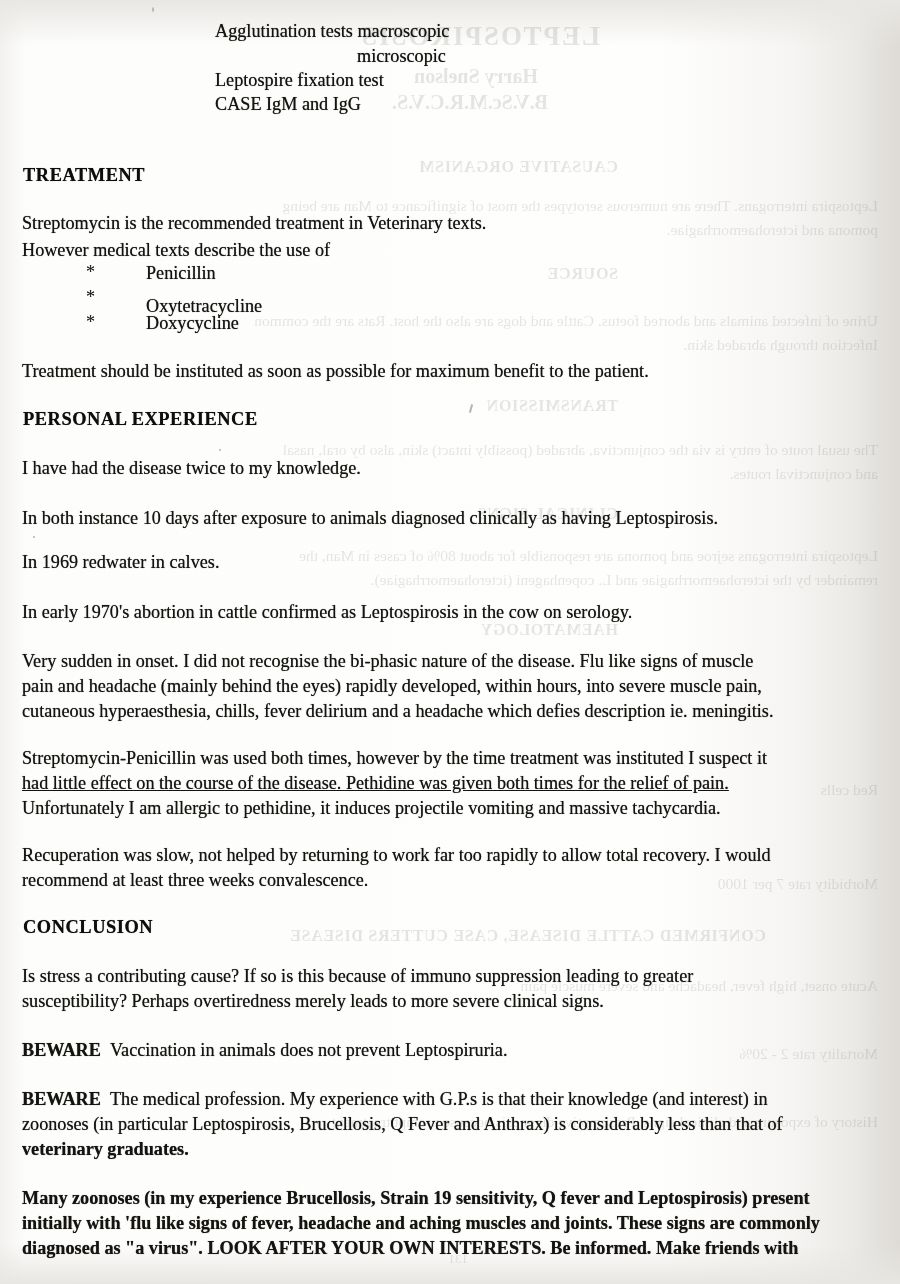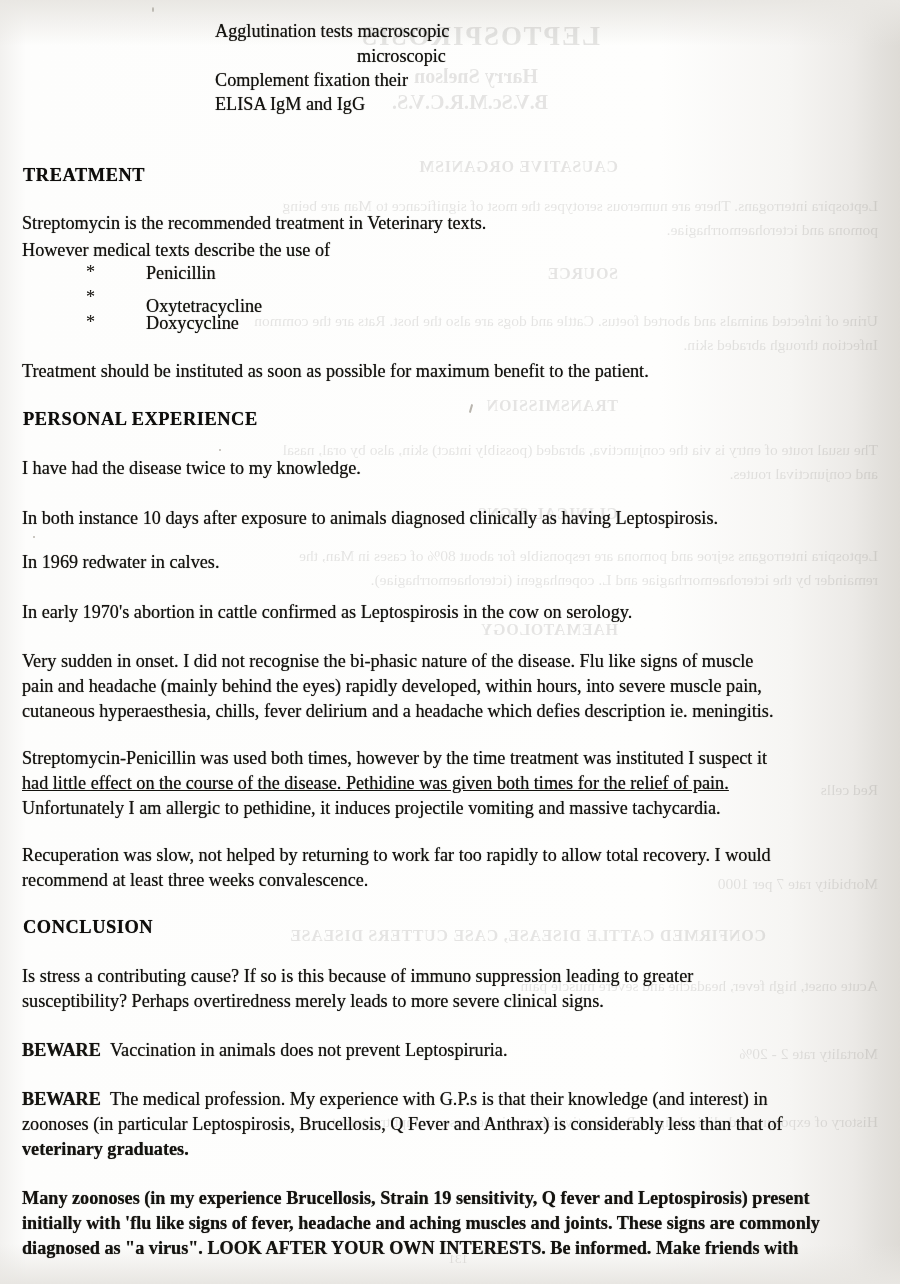--- a/index.html
+++ b/index.html
@@ -148,22 +148,22 @@
     <div class="bleed-line bl-body" style="left:22px; top:1046px;">Mortality rate 2 - 20%</div>
     <div class="bleed-line bl-body" style="left:22px; top:1114px;">History of exposure and clinical signs.  Presumptive diagnosis because prompt treatment</div>
 
     <div class="bleed-line bl-small" style="left:432px; top:1252px;">131</div>
   </div>
 
   <div class="content">
 
     <div class="tline ink-a" style="left:215px; top:22px;">Agglutination tests macroscopic</div>
     <div class="tline ink-a" style="left:357px; top:47px;">microscopic</div>
-    <div class="tline ink-a" style="left:215px; top:71px;">Complement fixation their</div>
-    <div class="tline ink-a" style="left:215px; top:95px;">ELISA IgM and IgG</div>
+    <div class="tline ink-a" style="left:215px; top:71px;">Leptospire fixation test</div>
+    <div class="tline ink-a" style="left:215px; top:95px;">CASE IgM and IgG</div>
 
     <div class="tline heading" style="left:23px; top:166px;">TREATMENT</div>
     <div class="tline ink-a" style="left:22px; top:214px;text-align:center;">Streptomycin is the recommended treatment in Veterinary texts.</div>
     <div class="tline ink-a" style="left:22px; top:241px;">However medical texts describe the use of</div>
 
     <div class="tline ink-b" style="left:86px;  top:263px;">*</div>
     <div class="tline ink-a" style="left:146px; top:264px;">Penicillin</div>
 
     <div class="tline ink-b" style="left:86px;  top:288px;">*</div>
     <div class="tline ink-a" style="left:146px; top:297px;">Oxytetracycline</div>

